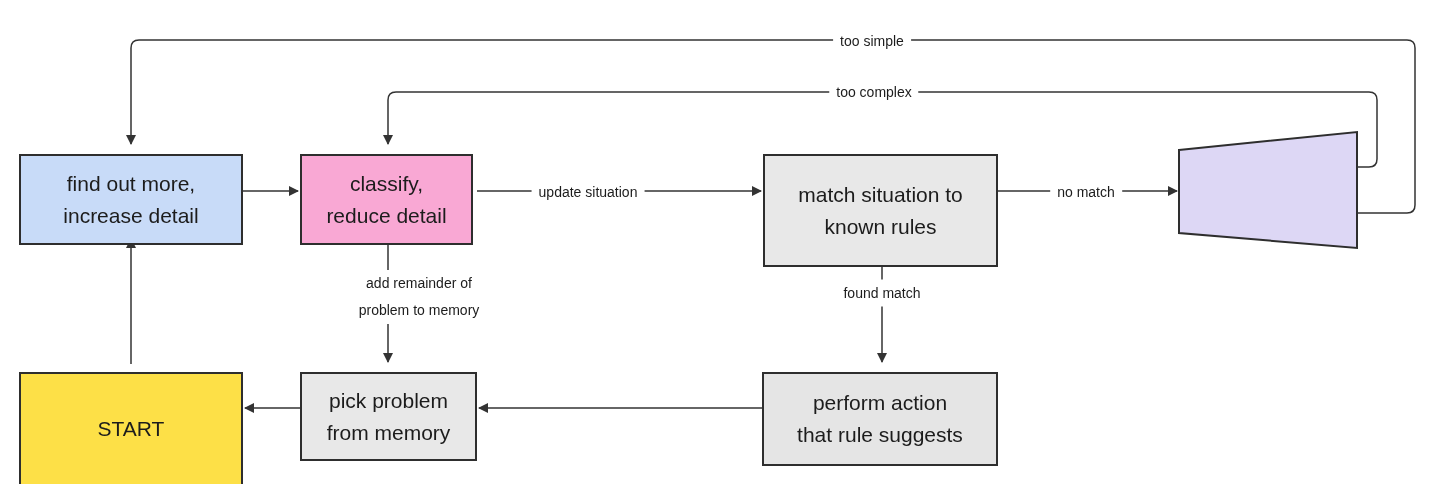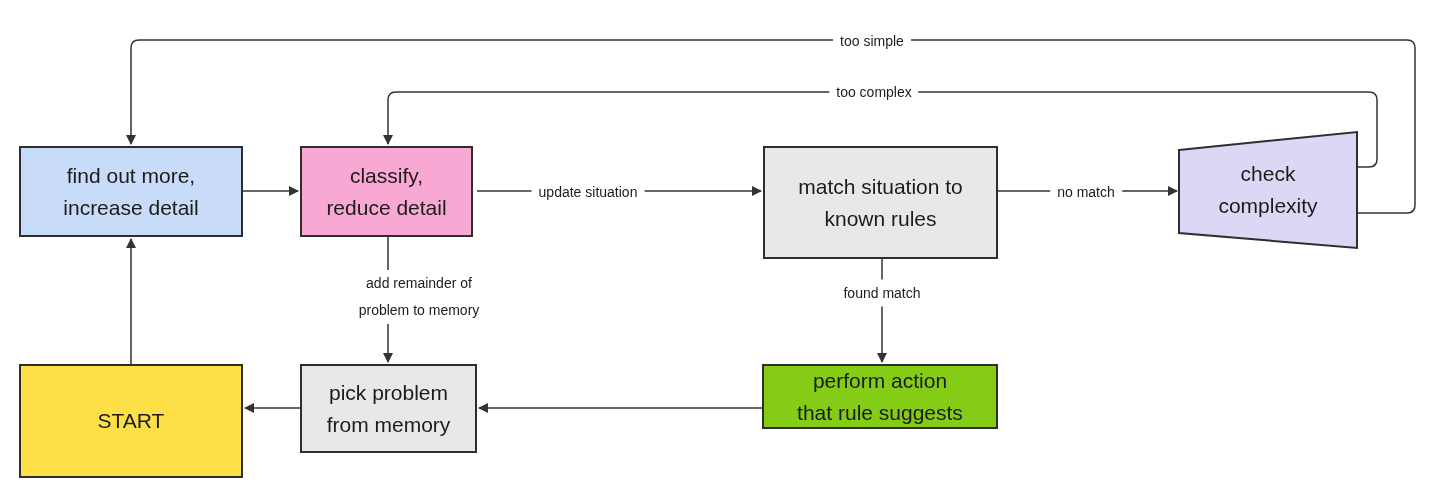--- a/index.html
+++ b/index.html
@@ -21,27 +21,28 @@
     position: absolute;
     box-sizing: border-box;
     border: 2px solid #2e2e2e;
     display: flex;
     align-items: center;
     justify-content: center;
     text-align: center;
     font-size: 21px;
     line-height: 32px;
     white-space: pre-line;
+    margin-top: 8px;
   }
   .node-find    { left: 19px;  top: 146px; width: 224px; height: 91px; background: #c8dbf8; }
   .node-classify{ left: 300px; top: 146px; width: 173px; height: 91px; background: #f9a8d4; }
   .node-match   { left: 763px; top: 146px; width: 235px; height: 113px; background: #e8e8e8; }
   .node-start   { left: 19px;  top: 364px; width: 224px; height: 114px; background: #fde047; }
   .node-pick    { left: 300px; top: 364px; width: 177px; height: 89px; background: #e8e8e8; }
-  .node-perform { left: 762px; top: 364px; width: 236px; height: 65px; background: #84cc16; }
+  .node-perform { left: 762px; top: 364px; width: 236px; height: 94px; background: #e5e5e5; }
   .node-check {
     position: absolute;
     left: 1179px; top: 131px; width: 178px; height: 118px;
     display: flex; align-items: center; justify-content: center;
     text-align: center; font-size: 21px; line-height: 32px;
     white-space: pre-line;
   }
   .edge-label {
     position: absolute;
     transform: translate(-50%, -50%);
@@ -99,22 +100,20 @@
 
   <div class="node node-find">find out more,
 increase detail</div>
 
   <div class="node node-classify">classify,
 reduce detail</div>
 
   <div class="node node-match">match situation to
 known rules</div>
 
-  <div class="node-check">check
-complexity</div>
 
   <div class="node node-start">START</div>
 
   <div class="node node-pick">pick problem
 from memory</div>
 
   <div class="node node-perform">perform action
 that rule suggests</div>
 
   <div class="edge-label lbl-too-simple">too simple</div>

